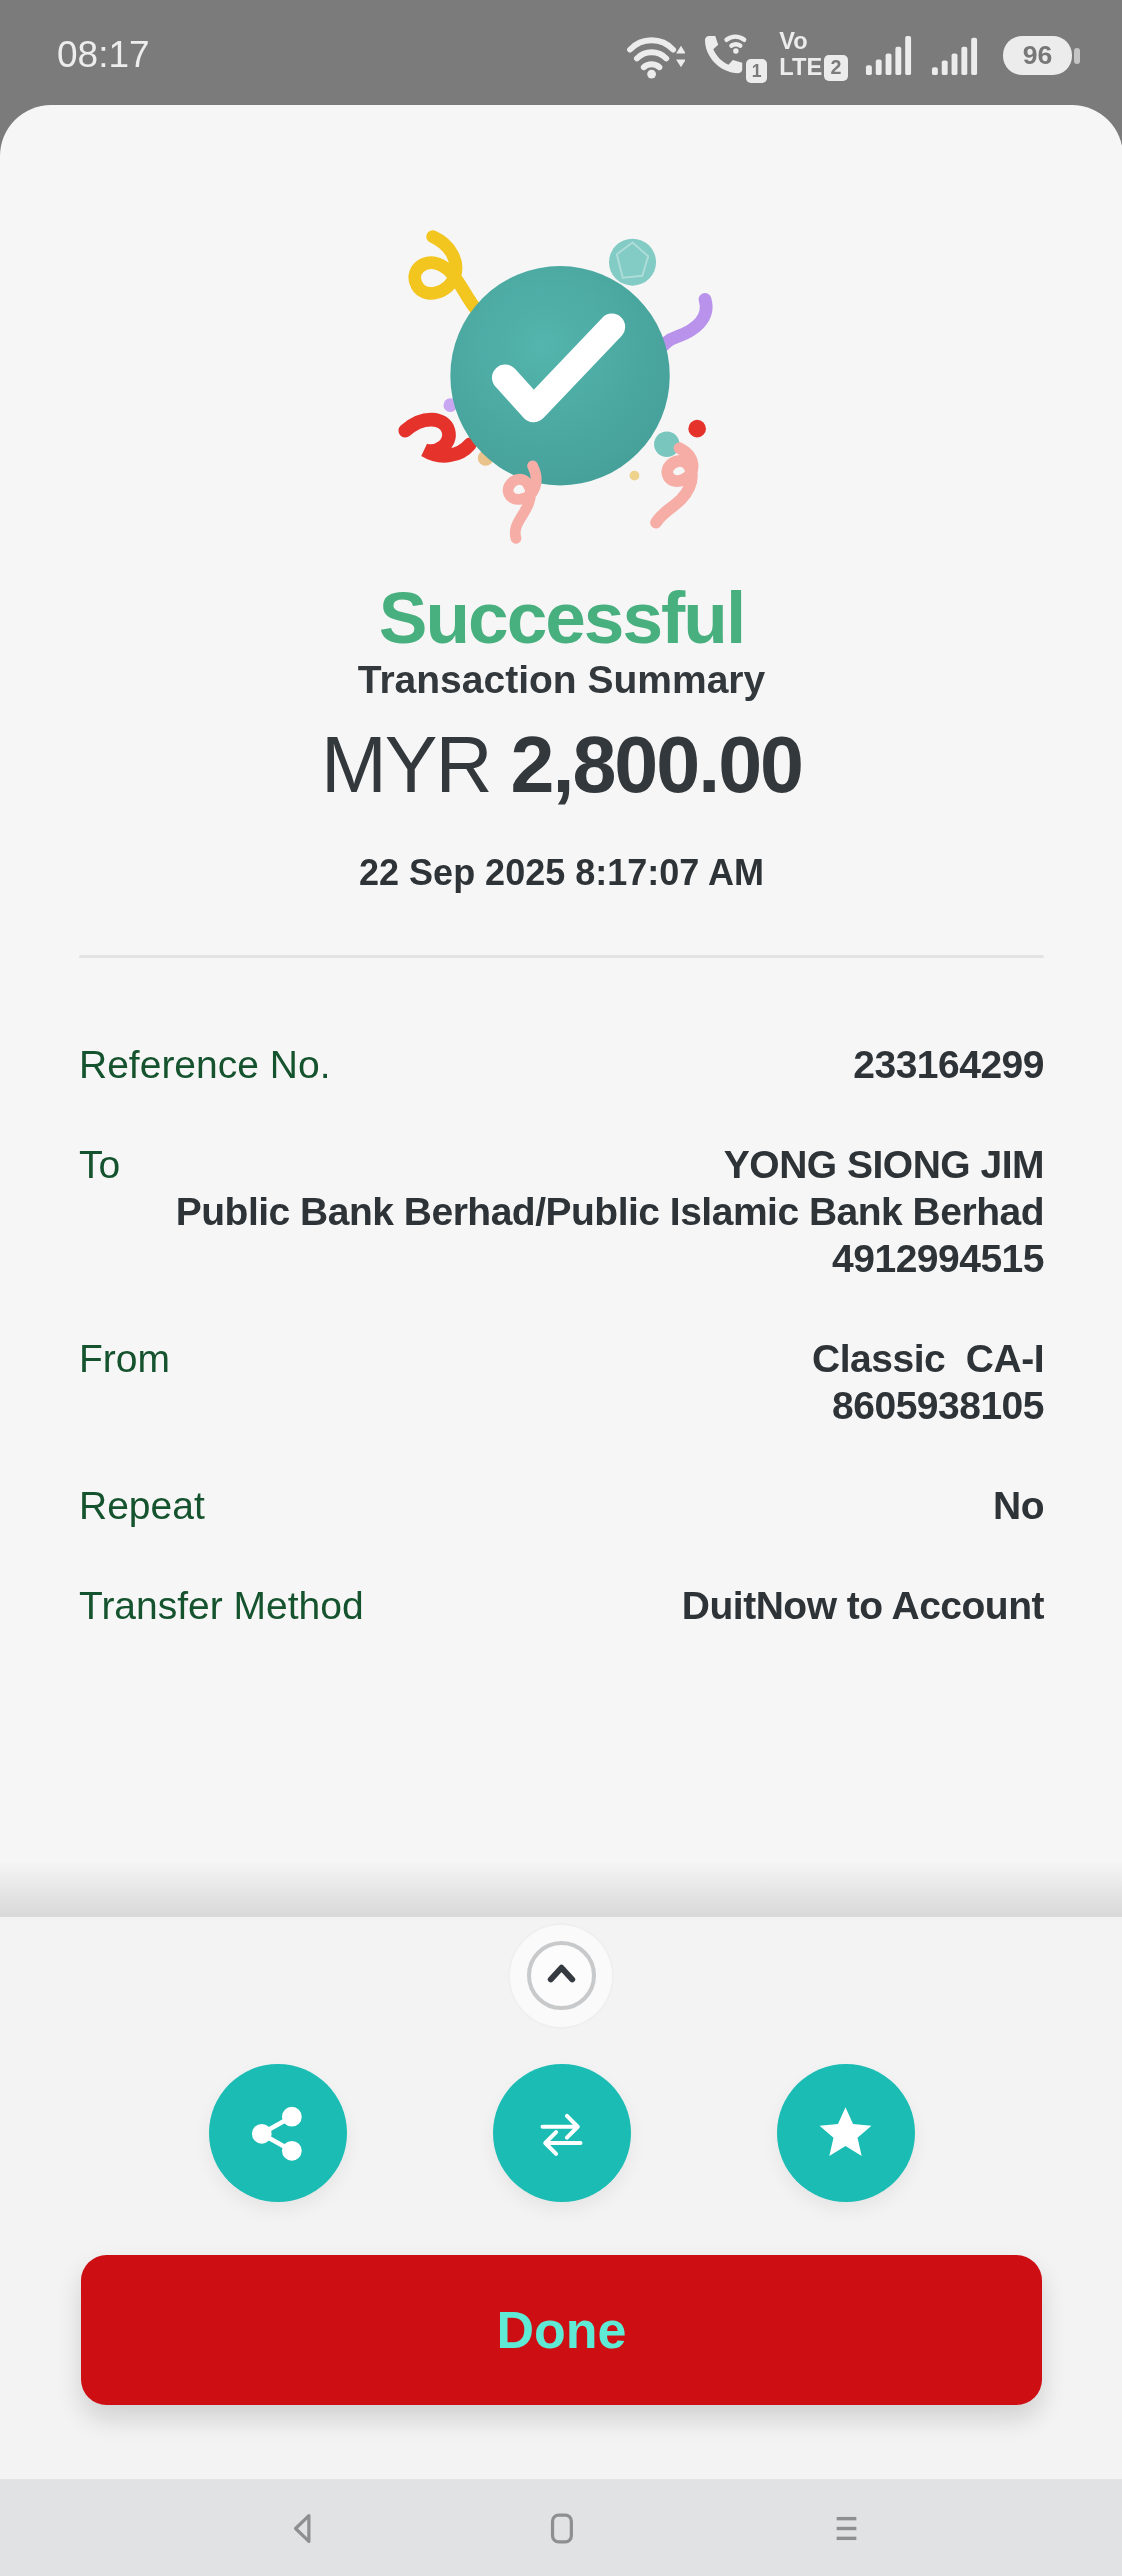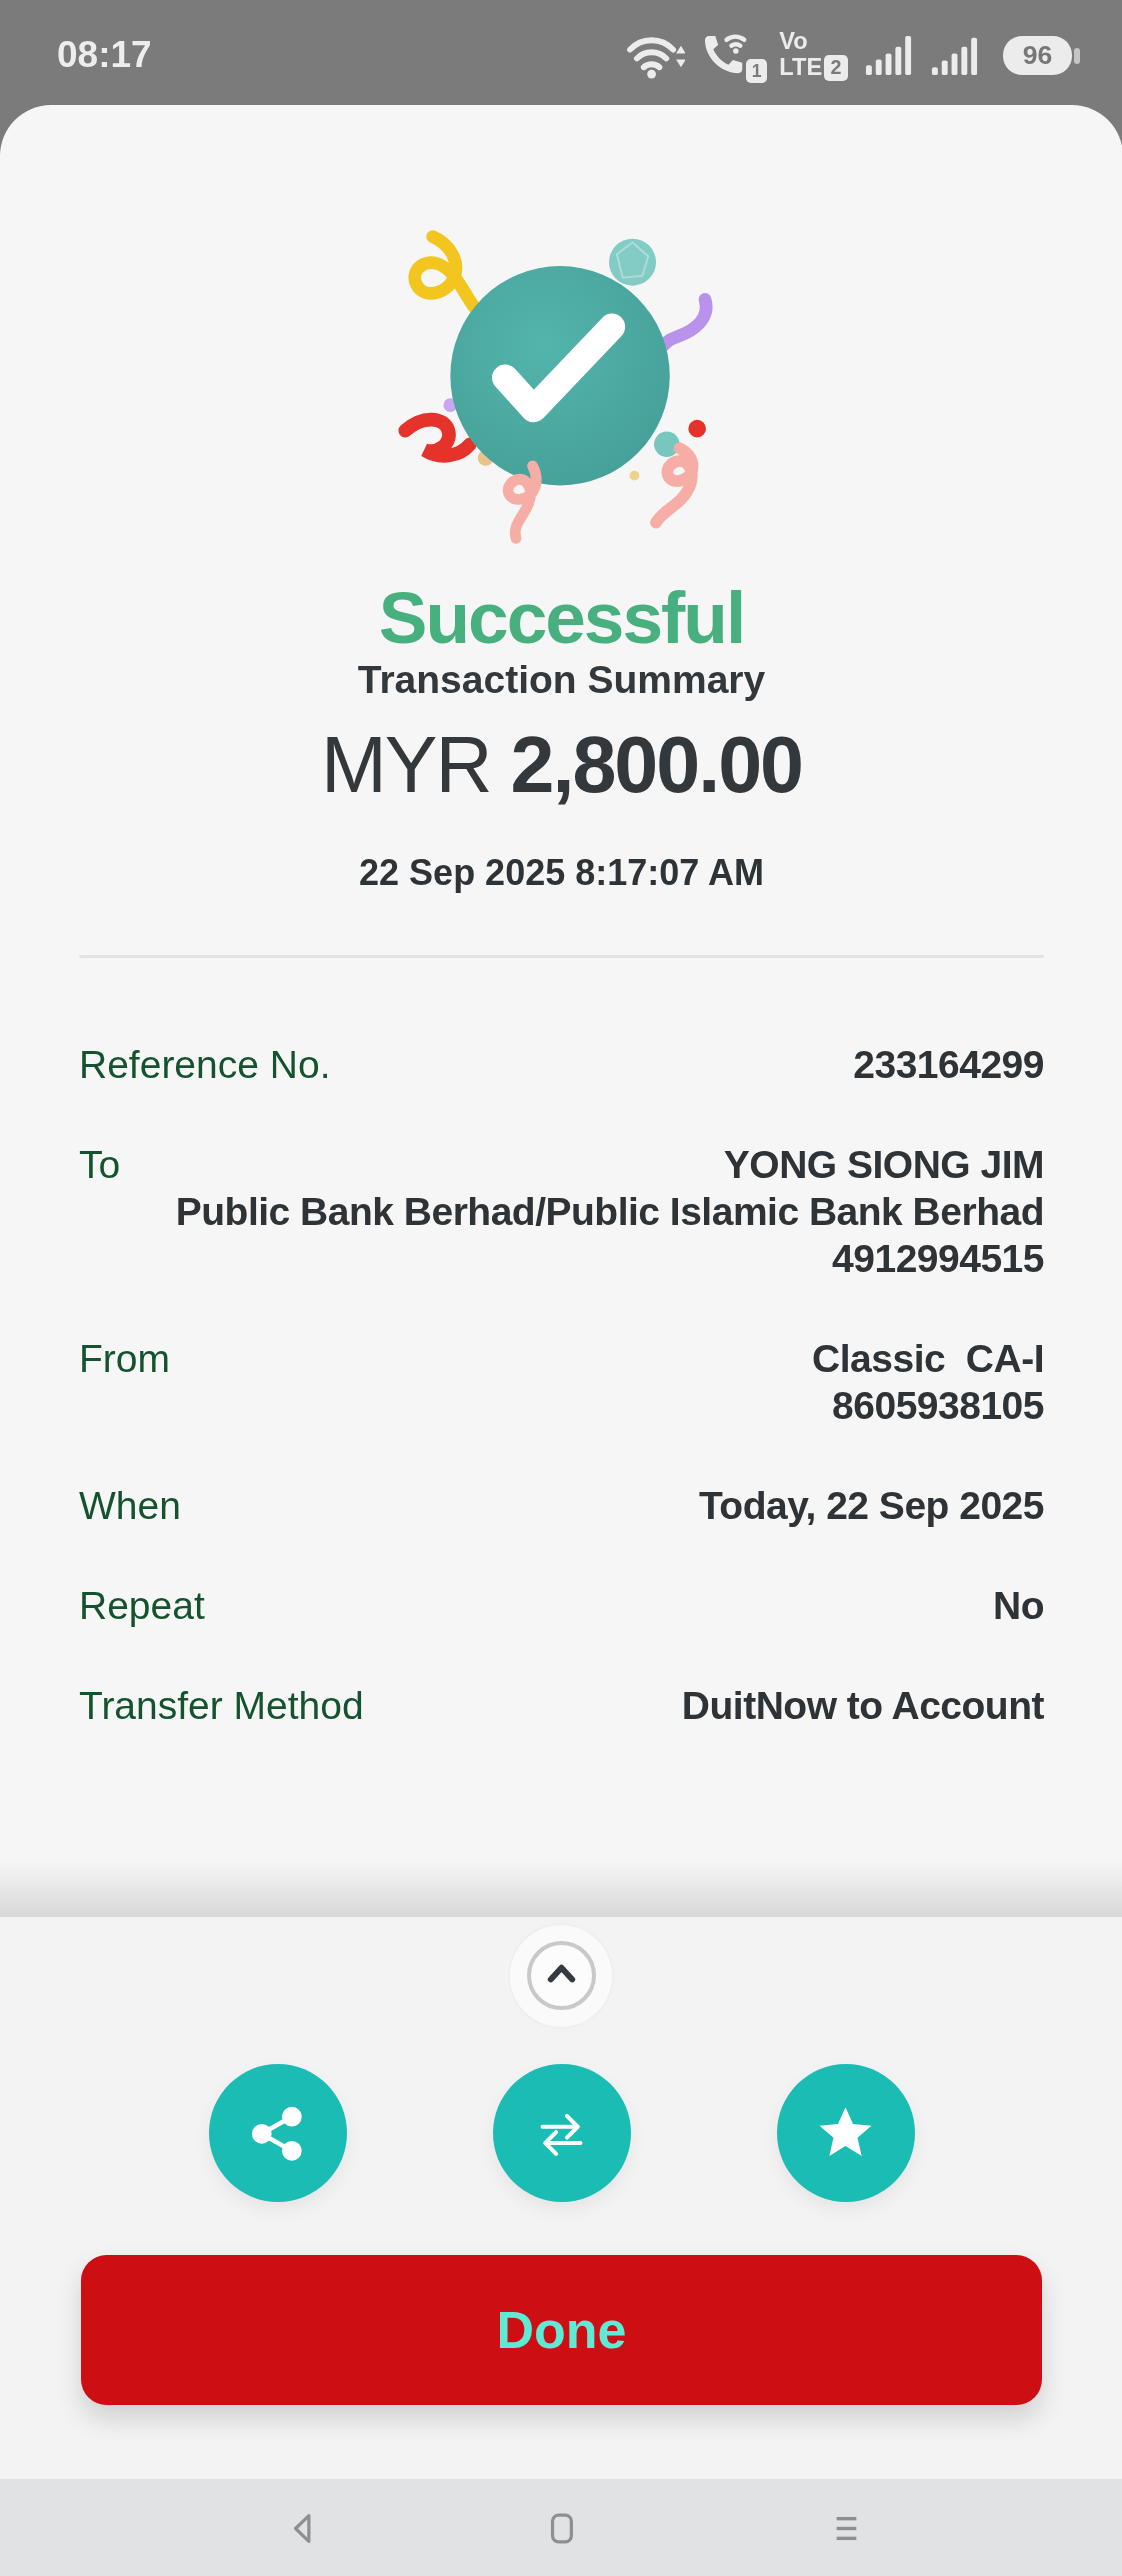--- a/index.html
+++ b/index.html
@@ -3,21 +3,21 @@
 <meta charset="utf-8">
 <style>
   html,body{margin:0;padding:0;background:#7B7B7B;}
   .screen{position:relative;width:1123px;height:2576px;overflow:hidden;
     font-family:"Liberation Sans","DejaVu Sans",sans-serif;background:#7B7B7B;}
 
   
   .statusbar{position:absolute;top:0;left:0;width:1123px;height:105px;
     display:flex;align-items:center;justify-content:space-between;
     padding:5.9px 51px 0 57px;box-sizing:border-box;color:#EDEDED;}
-  .sb-time{font-size:37px;font-weight:700;letter-spacing:0;}
+  .sb-time{font-size:37px;font-weight:400;letter-spacing:0;}
   .sb-icons{display:flex;align-items:center;gap:15.8px;}
   .sb-icons svg{display:block;}
   .volte{display:flex;flex-direction:column;align-items:flex-start;line-height:1;
     font-weight:700;color:#ECECEC;}
   .volte .v-top{font-size:23.6px;letter-spacing:0;}
   .volte .v-bot{display:flex;align-items:center;font-size:23.6px;margin-top:1px;}
   .sbadge{display:inline-flex;align-items:center;justify-content:center;
     width:23.6px;height:25.6px;margin-left:2px;border-radius:4.9px;background:#ECECEC;
     color:#7B7B7B;font-size:19.7px;font-weight:700;}
   .battery{position:relative;display:flex;align-items:center;justify-content:center;
@@ -204,26 +204,20 @@
   </div>
 
   <div class="drow">
     <div class="dlabel">From</div>
     <div class="dvalue">
             <div class="dvalue-line">Classic  CA-I</div>
             <div class="dvalue-line">8605938105</div>
           </div>
   </div>
 
-  <div class="drow">
-    <div class="dlabel">When</div>
-    <div class="dvalue">
-            <div class="dvalue-line">Today, 22 Sep 2025</div>
-          </div>
-  </div>
 
   <div class="drow">
     <div class="dlabel">Repeat</div>
     <div class="dvalue">
             <div class="dvalue-line">No</div>
           </div>
   </div>
 
   <div class="drow">
     <div class="dlabel">Transfer Method</div>

